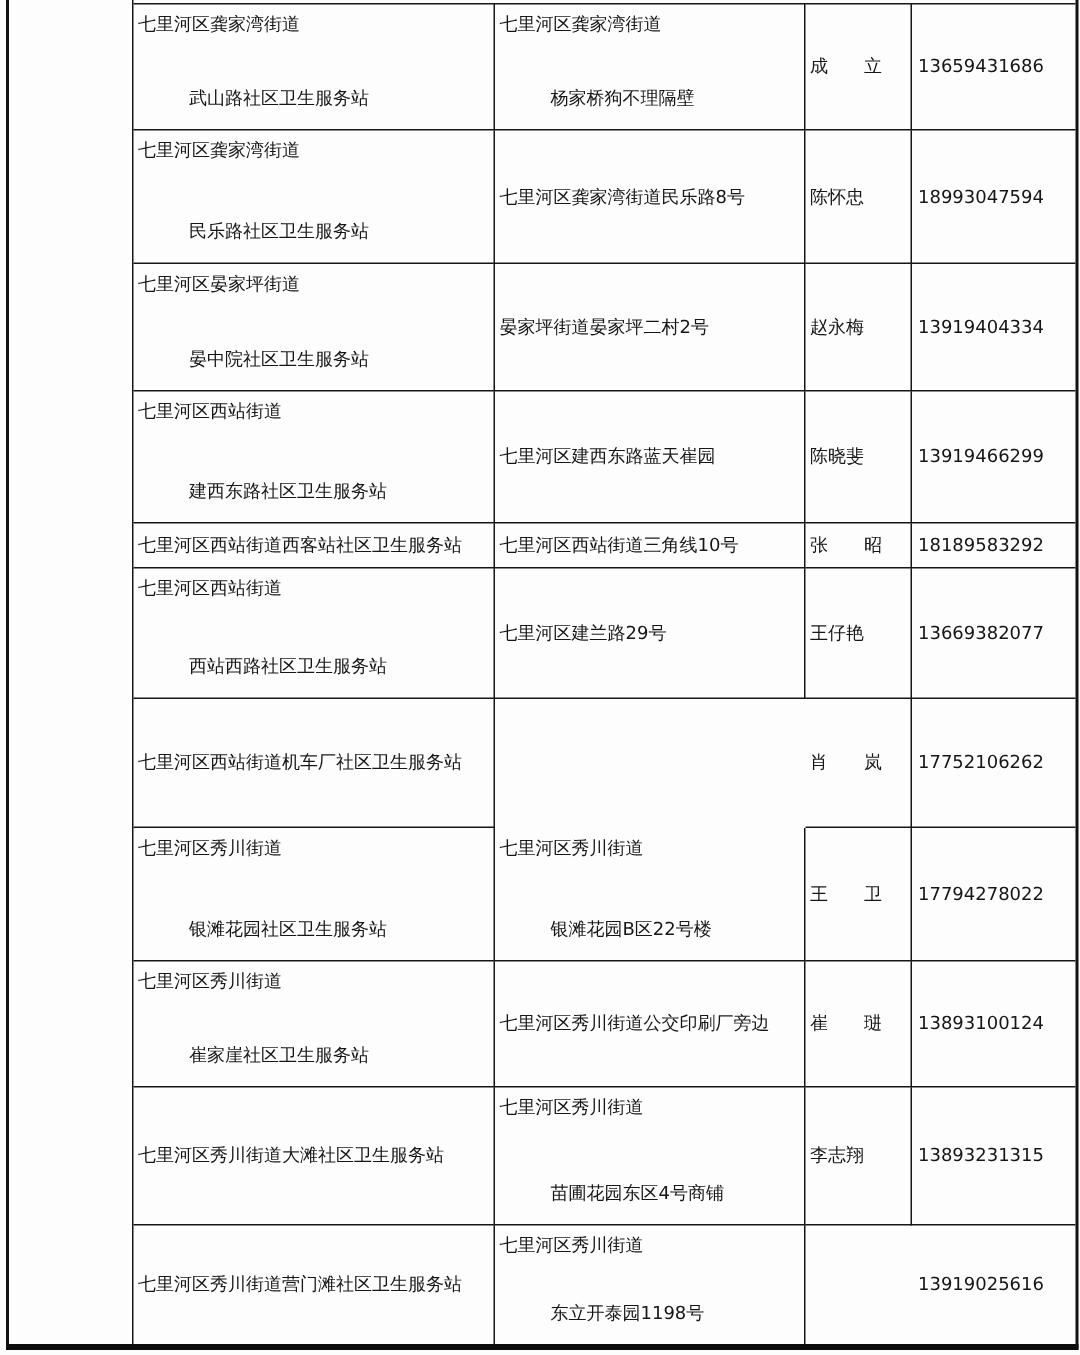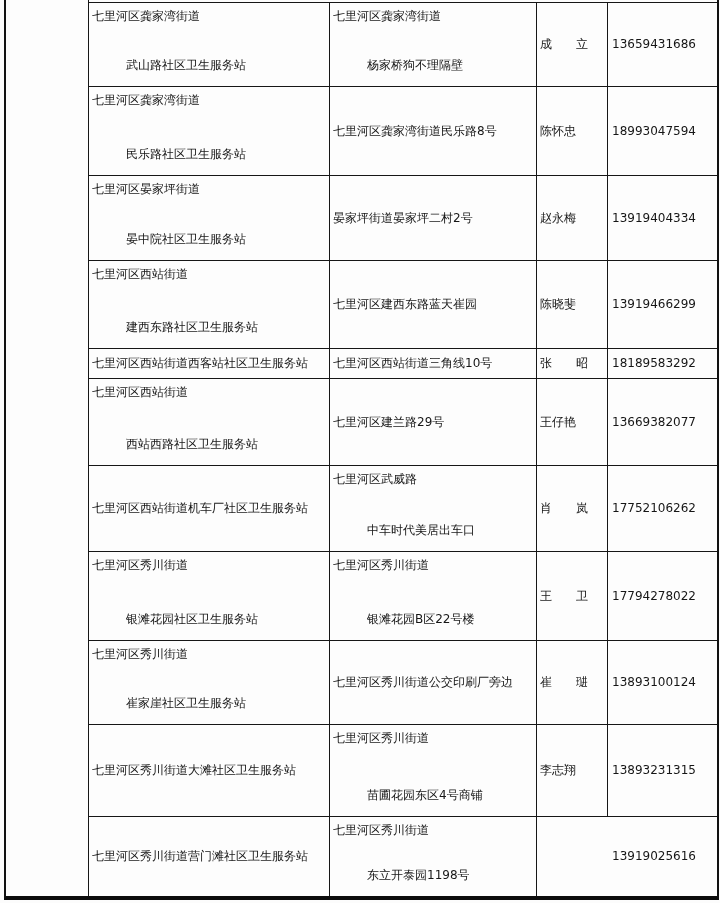--- a/index.html
+++ b/index.html
@@ -128,24 +128,20 @@
 
   <div class="cell c2" style="grid-column:2;grid-row:7">
     <div class="l1">七里河区西站街道</div>
     <div class="l2">西站西路社区卫生服务站</div>
   </div>
   <div class="cell c1" style="grid-column:3;grid-row:7">七里河区建兰路29号</div>
   <div class="cell contact" style="grid-column:4;grid-row:7">王仔艳</div>
   <div class="cell phone col-phone" style="grid-column:5;grid-row:7">13669382077</div>
 
   <div class="cell c1" style="grid-column:2;grid-row:8">七里河区西站街道机车厂社区卫生服务站</div>
-  <div class="cell c2" style="grid-column:3;grid-row:8">
-    <div class="l1">七里河区武威路</div>
-    <div class="l2">中车时代美居出车口</div>
-  </div>
   <div class="cell contact" style="grid-column:4;grid-row:8">肖　　岚</div>
   <div class="cell phone col-phone" style="grid-column:5;grid-row:8">17752106262</div>
 
   <div class="cell c2" style="grid-column:2;grid-row:9">
     <div class="l1">七里河区秀川街道</div>
     <div class="l2">银滩花园社区卫生服务站</div>
   </div>
   <div class="cell c2" style="grid-column:3;grid-row:9">
     <div class="l1">七里河区秀川街道</div>
     <div class="l2">银滩花园B区22号楼</div>

